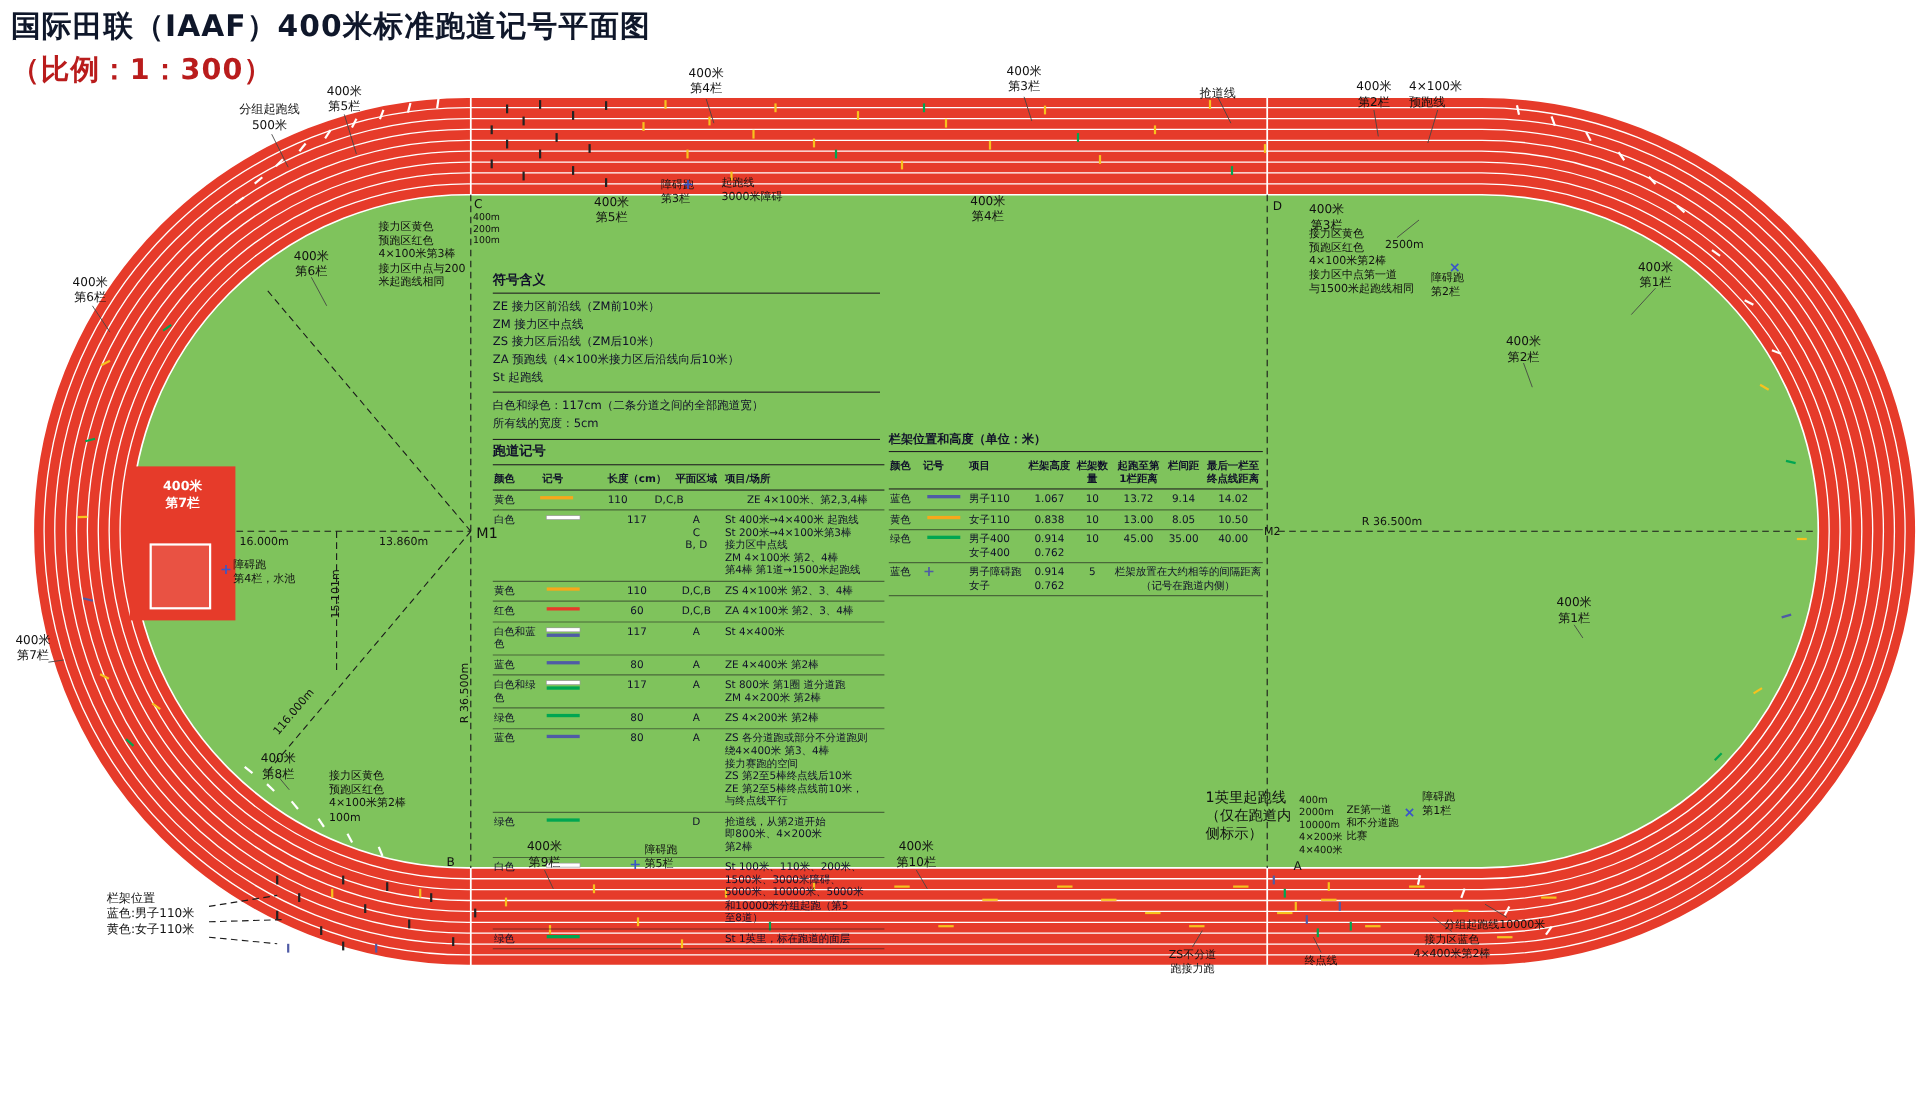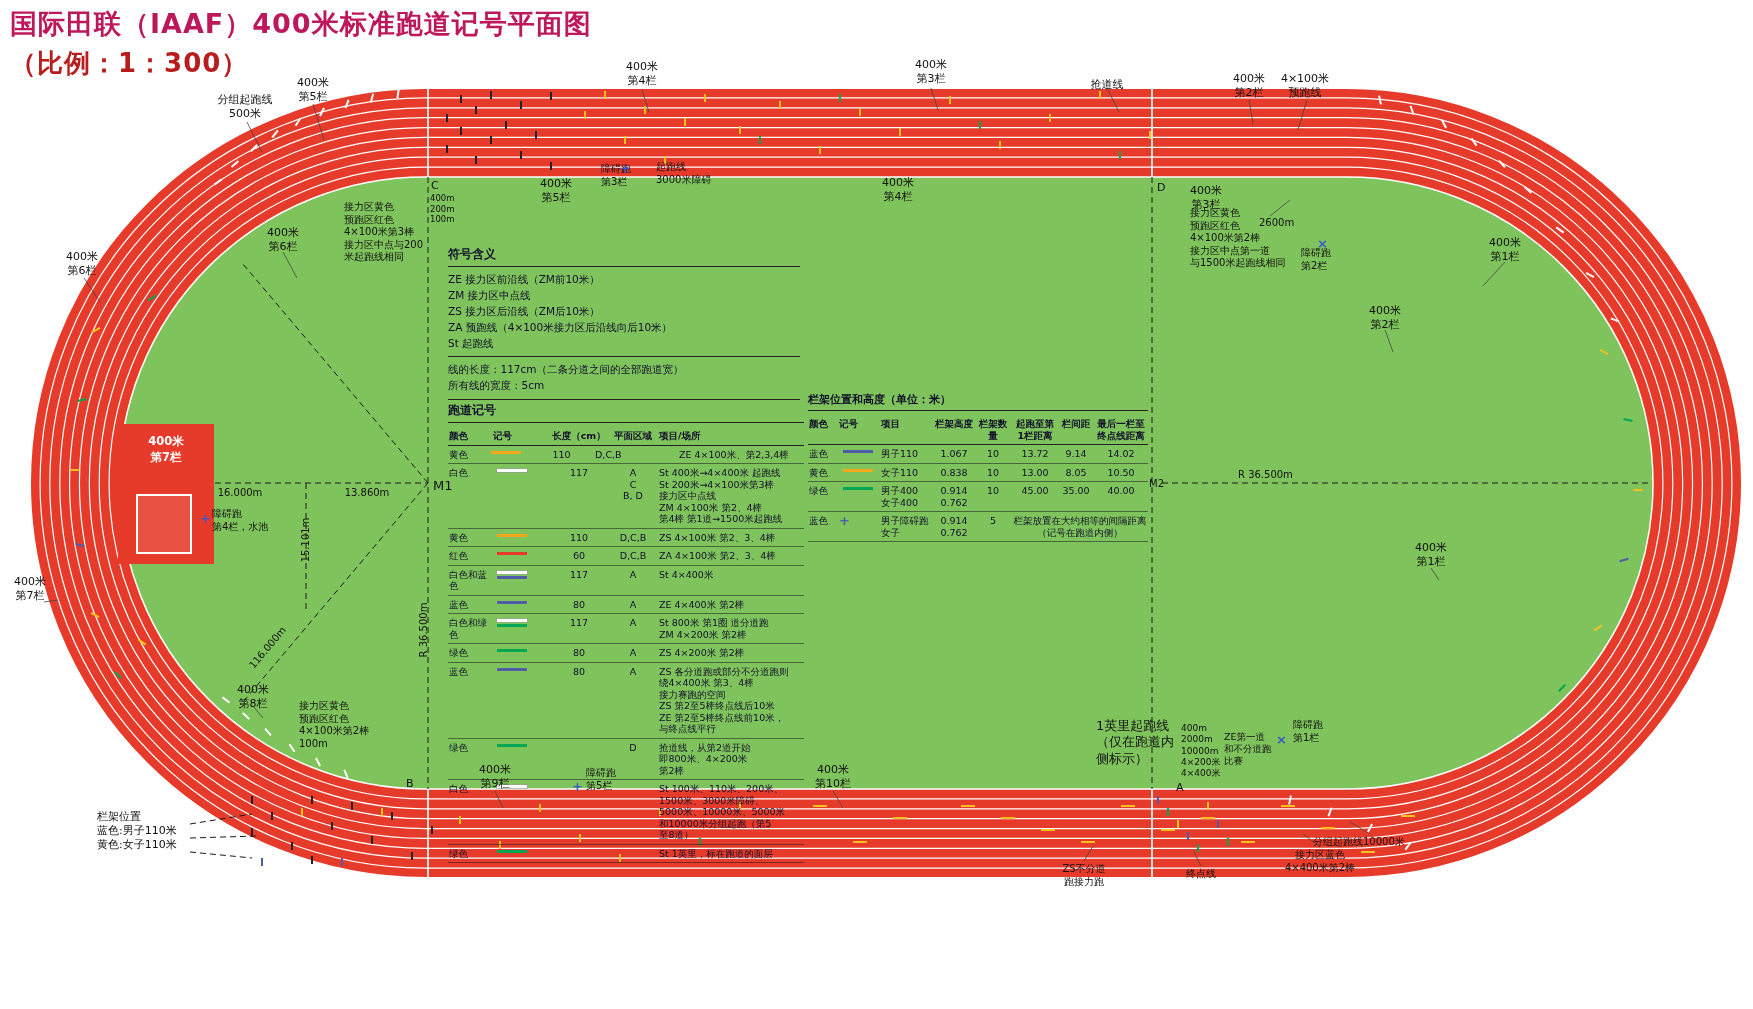--- a/index.html
+++ b/index.html
@@ -27,21 +27,21 @@
   .mrow,.hrow{display:flex;border-bottom:1px solid rgba(30,30,30,0.55);padding:2px 0;align-items:flex-start;}
   .mcell,.hcell{font-size:9.5px;line-height:11.5px;padding:1px 1px;white-space:pre-line;box-sizing:border-box;}
   .bar{width:30px;height:3px;margin:2px 4px;}
   .plus-glyph{font-size:13px;font-weight:bold;line-height:11px;}
 </style>
 </head>
 <body>
 
 <div id="canvas">
 
-  <div class="title" id="title1" style="color: #be185d;">国际田联（IAAF）400米标准跑道记号平面图</div>
+  <div class="title" id="title1" style="color: #0f172a;">国际田联（IAAF）400米标准跑道记号平面图</div>
   <div class="title" id="title2" style="color: #b91c1c;">（比例：1：300）</div>
 
   <svg id="track-svg" width="1753" height="1009" viewBox="0 0 1753 1009">
       <path d="M 425 88 L 1347 88 A 395 395 0 0 1 1347 878 L 425 878 A 395 395 0 0 1 425 88 Z" fill="#e63b2a" stroke="#ffffff" stroke-width="2"></path>
       <path d="M 425 167.1111111111111 L 1347 167.1111111111111 A 315.8888888888889 315.8888888888889 0 0 1 1347 798.8888888888889 L 425 798.8888888888889 A 315.8888888888889 315.8888888888889 0 0 1 425 167.1111111111111 Z" fill="none" stroke="#ffffff" stroke-width="1.2"></path>
       <path d="M 425 157.22222222222223 L 1347 157.22222222222223 A 325.77777777777777 325.77777777777777 0 0 1 1347 808.7777777777778 L 425 808.7777777777778 A 325.77777777777777 325.77777777777777 0 0 1 425 157.22222222222223 Z" fill="none" stroke="#ffffff" stroke-width="1.2"></path>
       <path d="M 425 147.33333333333331 L 1347 147.33333333333331 A 335.6666666666667 335.6666666666667 0 0 1 1347 818.6666666666667 L 425 818.6666666666667 A 335.6666666666667 335.6666666666667 0 0 1 425 147.33333333333331 Z" fill="none" stroke="#ffffff" stroke-width="1.2"></path>
       <path d="M 425 137.44444444444446 L 1347 137.44444444444446 A 345.55555555555554 345.55555555555554 0 0 1 1347 828.5555555555555 L 425 828.5555555555555 A 345.55555555555554 345.55555555555554 0 0 1 425 137.44444444444446 Z" fill="none" stroke="#ffffff" stroke-width="1.2"></path>
       <path d="M 425 127.55555555555554 L 1347 127.55555555555554 A 355.44444444444446 355.44444444444446 0 0 1 1347 838.4444444444445 L 425 838.4444444444445 A 355.44444444444446 355.44444444444446 0 0 1 425 127.55555555555554 Z" fill="none" stroke="#ffffff" stroke-width="1.2"></path>
       <path d="M 425 117.66666666666669 L 1347 117.66666666666669 A 365.3333333333333 365.3333333333333 0 0 1 1347 848.3333333333333 L 425 848.3333333333333 A 365.3333333333333 365.3333333333333 0 0 1 425 117.66666666666669 Z" fill="none" stroke="#ffffff" stroke-width="1.2"></path>
@@ -220,21 +220,21 @@
 第5栏</div>
       <div class="ann" style="left: 245px; top: 93px; text-align: center; transform: translateX(-50%);">分组起跑线
 500米</div>
       <div class="ann" style="left: 642px; top: 60px; text-align: center; transform: translateX(-50%);">400米
 第4栏</div>
       <div class="ann" style="left: 931px; top: 58px; text-align: center; transform: translateX(-50%);">400米
 第3栏</div>
       <div class="ann" style="left: 1107px; top: 78px; text-align: center; transform: translateX(-50%);">抢道线</div>
       <div class="ann" style="left: 1249px; top: 72px; text-align: center; transform: translateX(-50%);">400米
 第2栏</div>
-      <div class="ann" style="left: 1305px; top: 72px; text-align: center; transform: translateX(-50%);">4×100米
+      <div class="ann" style="left: 1305px; top: 72px; text-align: left; transform: translateX(-50%);">4×100米
 预跑线</div>
       <div class="ann" style="left: 283px; top: 226px; text-align: center; transform: translateX(-50%);">400米
 第6栏</div>
       <div class="ann" style="left: 82px; top: 250px; text-align: center; transform: translateX(-50%);">400米
 第6栏</div>
       <div class="ann" style="left: 344px; top: 201px; font-size: 10px;">接力区黄色
 预跑区红色
 4×100米第3棒
 接力区中点与200
 米起跑线相同</div>
@@ -251,21 +251,21 @@
       <div class="ann" style="left: 898px; top: 176px; text-align: center; transform: translateX(-50%);">400米
 第4栏</div>
       <div class="ann" style="left: 1157px; top: 181px; font-size: 11px;">D</div>
       <div class="ann" style="left: 1206px; top: 184px; text-align: center; transform: translateX(-50%);">400米
 第3栏</div>
       <div class="ann" style="left: 1190px; top: 207px; font-size: 10px;">接力区黄色
 预跑区红色
 4×100米第2棒
 接力区中点第一道
 与1500米起跑线相同</div>
-      <div class="ann" style="left: 1259px; top: 217px; font-size: 10px;">2600m</div>
+      <div class="ann" style="left: 1259px; top: 217px; font-size: 10px;">2500m</div>
       <div class="ann" style="left: 1301px; top: 247px; font-size: 10px;">障碍跑
 第2栏</div>
       <div class="ann" style="left: 1505px; top: 236px; text-align: center; transform: translateX(-50%);">400米
 第1栏</div>
       <div class="ann" style="left: 1385px; top: 304px; text-align: center; transform: translateX(-50%);">400米
 第2栏</div>
       <div class="ann" style="left: 1238px; top: 469px; font-size: 10px;">R 36.500m</div>
       <div class="ann" style="left: 1431px; top: 541px; text-align: center; transform: translateX(-50%);">400米
 第1栏</div>
       <div class="ann" style="left: 433px; top: 478px; font-size: 13px;">M1</div>
@@ -325,21 +325,21 @@
   <div class="panel" id="legend-panel">
     <div class="panel-heading">符号含义</div>
     <div id="legend-items">
         <div class="legend-item">ZE  接力区前沿线（ZM前10米）</div>
         <div class="legend-item">ZM  接力区中点线</div>
         <div class="legend-item">ZS  接力区后沿线（ZM后10米）</div>
         <div class="legend-item">ZA  预跑线（4×100米接力区后沿线向后10米）</div>
         <div class="legend-item">St  起跑线</div>
       </div>
     <div id="legend-notes">
-        <div class="legend-item">线的长度：117cm（二条分道之间的全部跑道宽）</div>
+        <div class="legend-item">白色和绿色：117cm（二条分道之间的全部跑道宽）</div>
         <div class="legend-item">所有线的宽度：5cm</div>
       </div>
   </div>
 
   <div class="panel" id="marks-panel">
     <div class="panel-heading">跑道记号</div>
     <div class="thead" id="marks-header">
         <div class="mcell mhead" style="width: 44px; text-align: left;">颜色</div>
         <div class="mcell mhead" style="width: 58px; text-align: left;">记号</div>
         <div class="mcell mhead" style="width: 58px; text-align: center;">长度（cm）</div>

